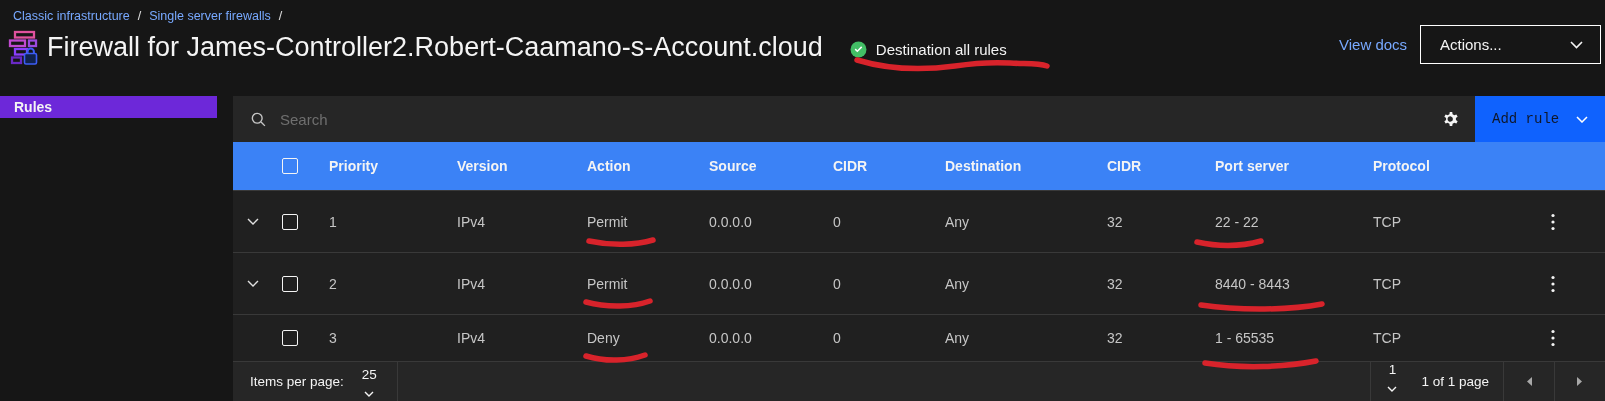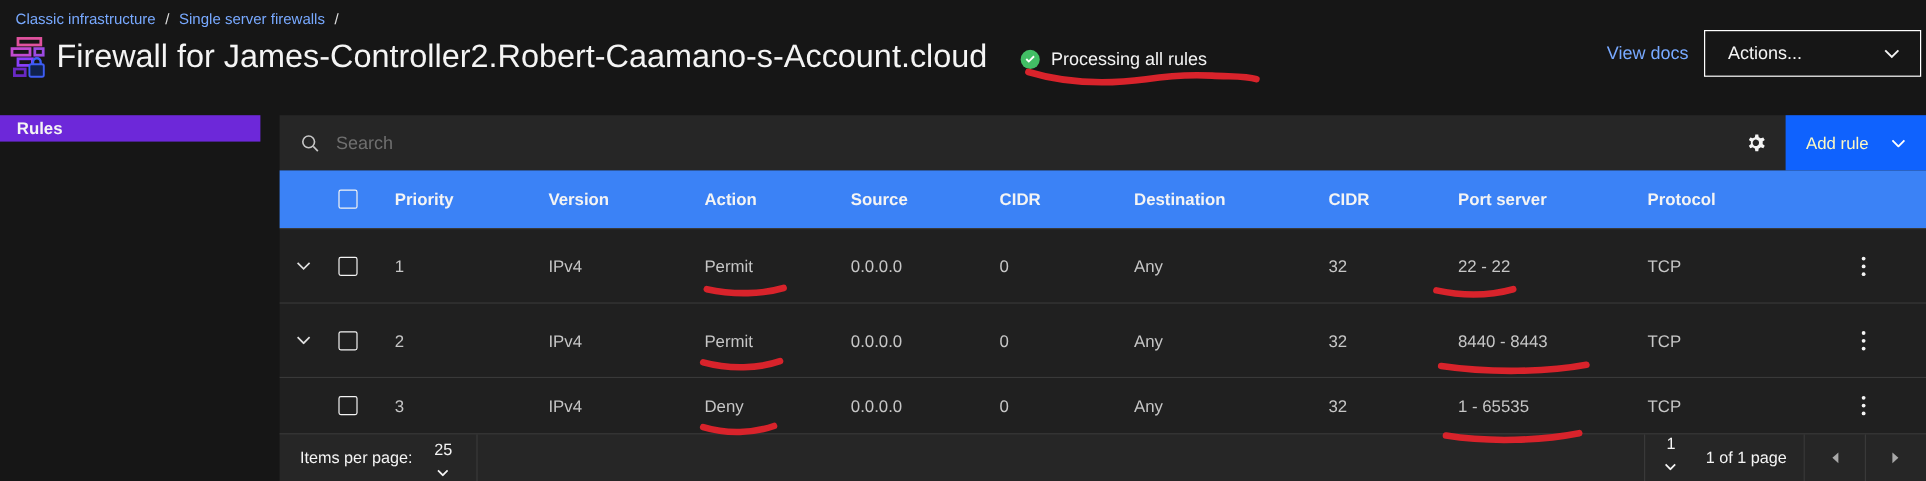--- a/index.html
+++ b/index.html
@@ -32,23 +32,23 @@
   .main { position:absolute; top:96px; left:233px; width:1372px; bottom:0; display:flex; flex-direction:column; }
   .toolbar { height:46px; background:#262626; display:flex; align-items:stretch; }
   .search-wrap { flex:1; display:flex; align-items:center; padding-left:17px; gap:13px; }
   .search-input {
     flex:1; background:transparent; border:none; outline:none; color:#f4f4f4;
     font-size:15px; font-family:"Liberation Sans", sans-serif;
   }
   .search-input::placeholder { color:#6f6f6f; }
   .gear-btn { width:48px; display:flex; align-items:center; justify-content:center; cursor:pointer; background:transparent; border:none; }
   .add-rule {
-    width:117px; background:#0f62fe; border:none; color:#fef9c3; font-size:14px;
+    width:130px; background:#0f62fe; border:none; color:#0f172a; font-size:14px;
     display:flex; align-items:center; justify-content:space-between; padding:0 17px; cursor:pointer;
-    font-family:Liberation Sans, sans-serif;
+    font-family:Liberation Mono, monospace;
   }
   .grid {
     display:grid; align-items:center;
     grid-template-columns:40px 44px 128px 130px 122px 124px 112px 162px 108px 158px 164px 1fr;
   }
   .thead { height:48px; background:#3b82f6; font-size:14px; font-weight:700; color:#f4f4f4; }
   .row { height:62px; background:#202020; border-top:1px solid #393939; font-size:14px; color:#c6c6c6; }
   .row.short { height:47px; }
   .cell { padding-left:12px; white-space:nowrap; }
   .expand-cell { display:flex; justify-content:center; align-items:center; cursor:pointer; }
@@ -92,21 +92,21 @@
       </g>
       <path d="M19.5 24 v-2.2 a3.2 3.2 0 0 1 6.4 0 V24" fill="none" stroke="#3d5df5" stroke-width="2"></path>
       <rect x="16.5" y="23.5" width="12" height="10.5" rx="1.5" fill="#10224d" stroke="#3d5df5" stroke-width="1.6"></rect>
     </svg>
     <h1 class="page-title">Firewall for James-Controller2.Robert-Caamano-s-Account.cloud</h1>
     <div class="status">
       <svg width="17" height="17" viewBox="0 0 16 16">
         <circle cx="8" cy="8" r="7.5" fill="#42be65"></circle>
         <path d="M6.9 10.7 4.4 8.2l1.05-1.05 1.45 1.45 3.6-3.6 1.05 1.05z" fill="#ffffff"></path>
       </svg>
-      <span>Processing all rules</span>
+      <span>Destination all rules</span>
     </div>
   </div>
 
   <span class="view-docs">View docs</span>
   <button class="actions-btn">
     <span>Actions...</span>
     <svg width="13" height="8" viewBox="0 0 13 8">
       <path d="M1 1 L6.5 6.5 L12 1" fill="none" stroke="#f4f4f4" stroke-width="1.6"></path>
     </svg>
   </button>

